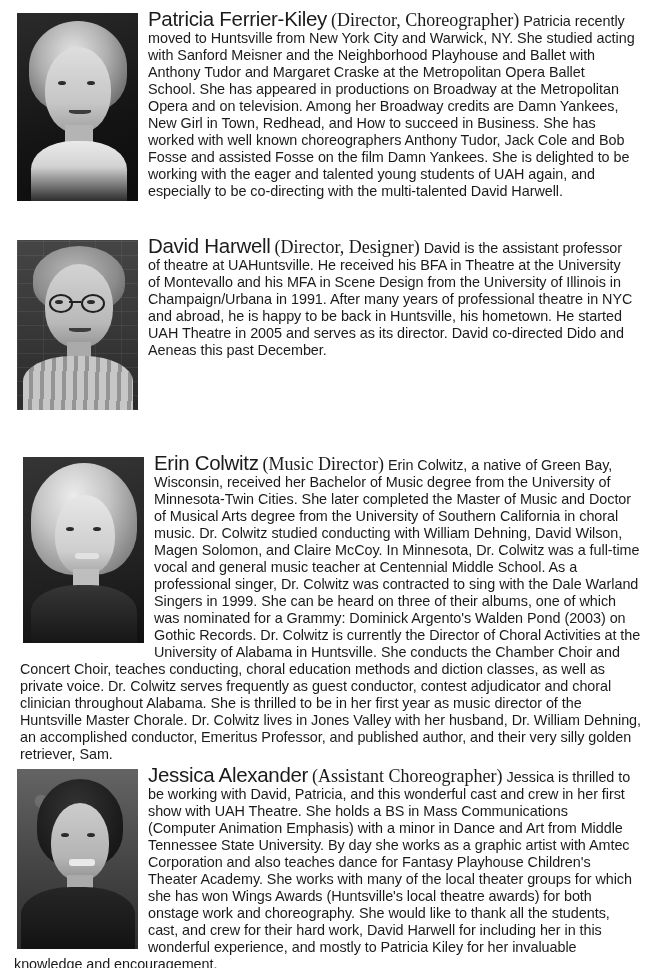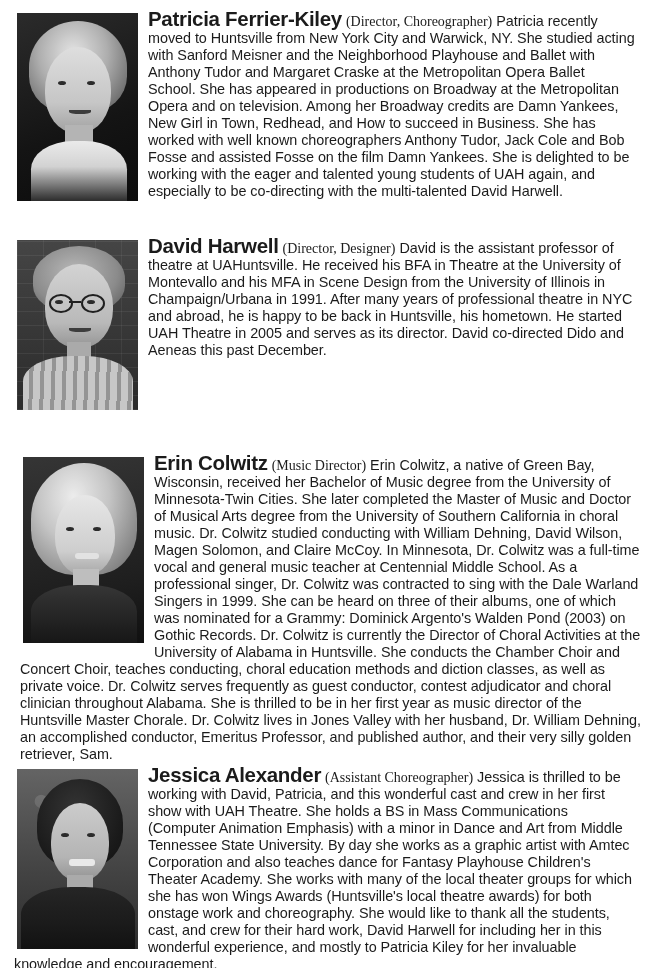--- a/index.html
+++ b/index.html
@@ -143,28 +143,28 @@
 
   .bio-text {
     font-size: 14.4px;
     line-height: 17px;
     text-align: left;
     letter-spacing: -0.05px;
     color: #1b1b1b;
   }
   .name {
     font-family: "Liberation Sans", sans-serif;
-    font-weight: bold;
+    font-weight: normal;
     font-size: 20.5px;
     letter-spacing: -0.3px;
   }
   .role {
     font-family: "Liberation Serif", serif;
     font-weight: normal;
-    font-size: 14px;
+    font-size: 18px;
     letter-spacing: 0;
   }
   .ital { }
   .clearfix::after { content: ""; display: block; clear: both; }
 </style>
 </head>
 <body>
 
 <div class="page">
 

